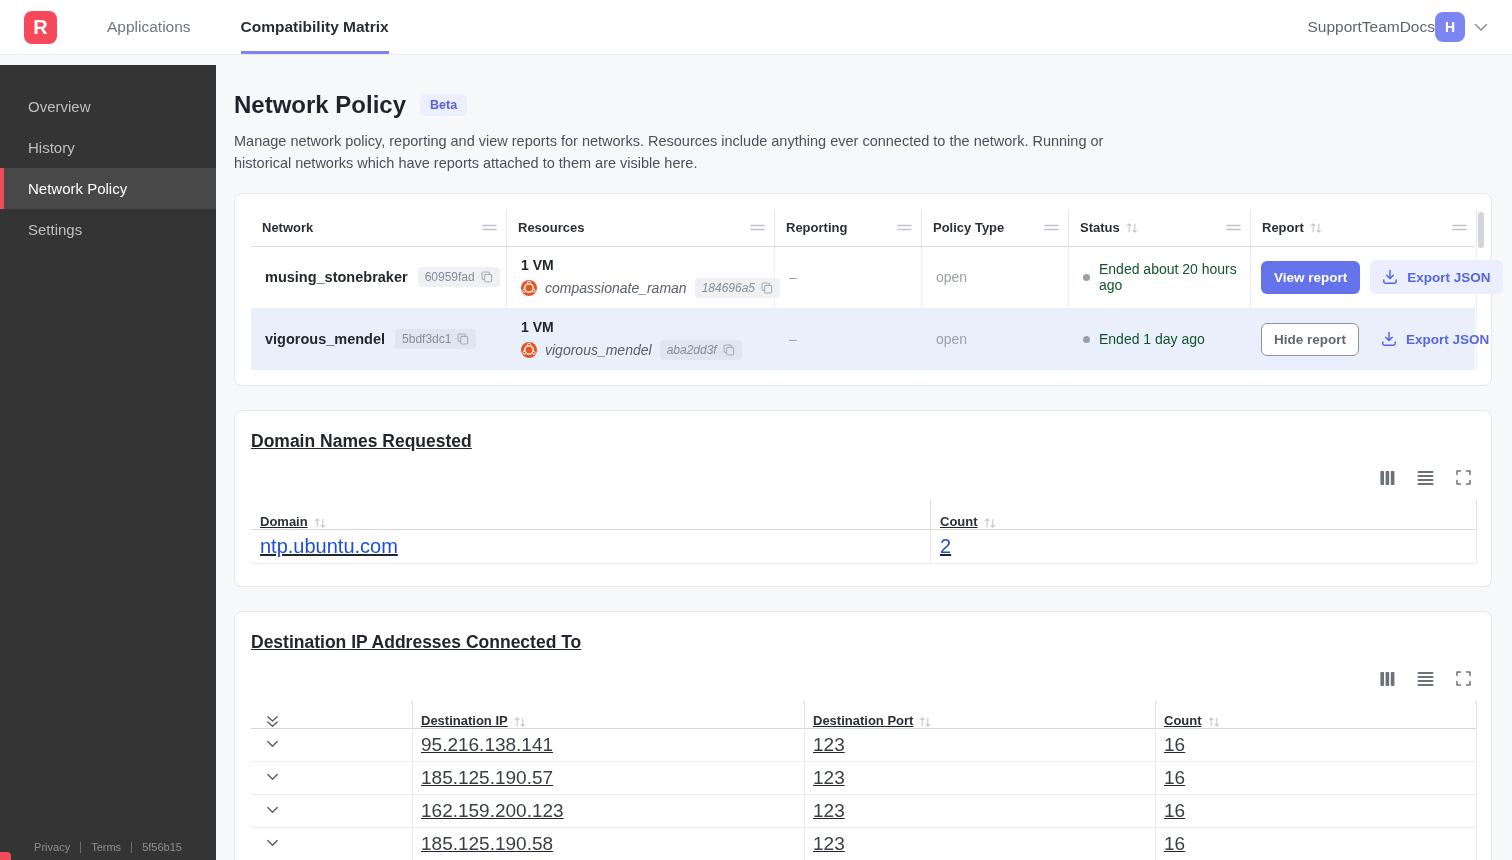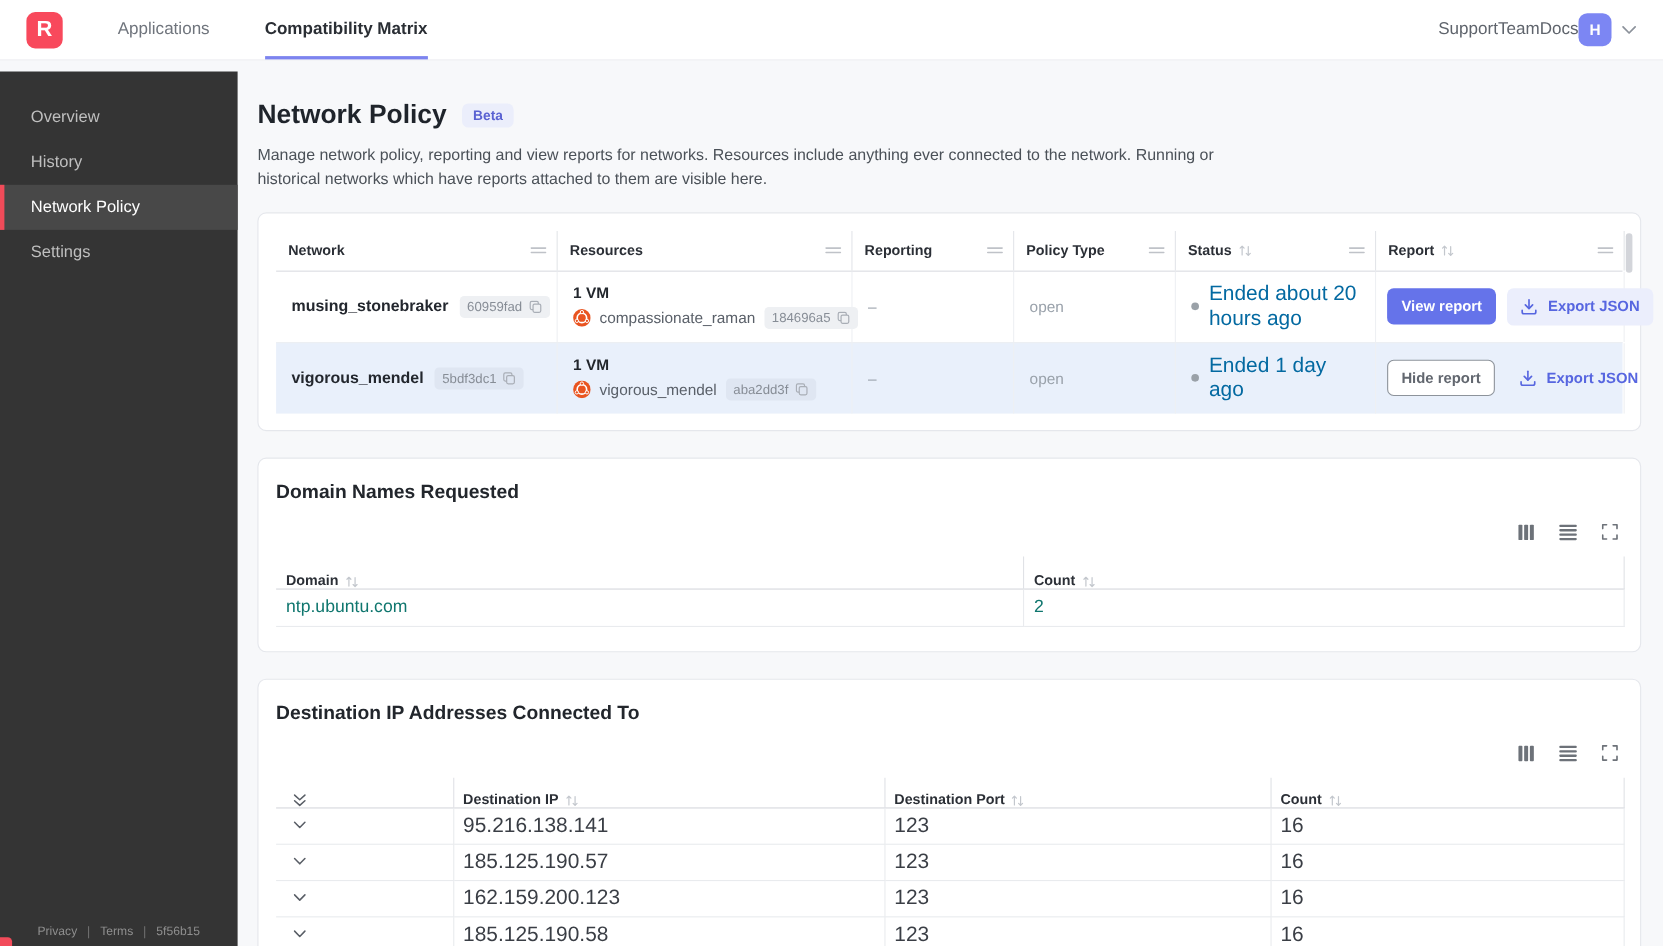--- a/index.html
+++ b/index.html
@@ -57,51 +57,51 @@
   .nt-row + .nt-row { border-top:1px solid #edeff2; }
   .nt-row.selected { background:#e9f0fb; }
   .nt-cell { padding:10px 10px 10px 14px; border-right:1px solid #eef0f3;
     display:flex; align-items:center; min-height:55px; }
   .net-name { font-size:14.5px; font-weight:700; color:#23272e; margin-right:10px; }
   .pill { display:inline-flex; align-items:center; gap:6px; background:#eef0f3; border-radius:4px;
     padding:3px 7px; font-size:12px; color:#878d96; white-space:nowrap; }
   .selected .pill { background:#dfe6f2; }
   .res-cell { flex-direction:column; align-items:flex-start; justify-content:center; gap:5px; }
   .vm-count { font-size:14px; font-weight:700; color:#22262c; }
-  .vm-line { display:flex; align-items:center; gap:8px; font-size:14px; color:#5a6069; }
+  .vm-line { display:flex; align-items:center; gap:8px; font-size:14px; color:#5a6069;font-style:italic; }
   .muted { color:#99a1aa; font-size:14px; }
   .status-cell { gap:9px; }
   .dot { width:7px; height:7px; border-radius:50%; background:#9aa1a8; flex:none; }
-  .status-text { font-size:19px; color:#0369a1; }
+  .status-text { font-size:14px; color:#14532d; }
   .report-cell { gap:10px; padding-left:10px; }
   .btn { border-radius:6px; font-size:13.5px; font-weight:600; cursor:pointer;
     font-family:inherit; white-space:nowrap; }
   .btn-primary { background:#6573ea; color:#fff; border:none; padding:9px 13px; }
   .btn-outline { background:#fff; color:#62676f; border:1px solid #8d939b; padding:8px 12px; }
   .btn-export { display:inline-flex; align-items:center; gap:9px; color:#5766e0;
     background:#ebeefc; border:none; padding:9px 12px; }
   .selected .btn-export { background:transparent; }
 
   
-  .card.panel { margin-top:24px; padding:20px 16px 22px; }
+  .card.panel { margin-top:24px; padding:20px 16px 22px;text-decoration:underline; }
   .panel-title { font-size:17.5px; font-weight:700; color:#22262c; }
   .panel-tools { display:flex; justify-content:flex-end; align-items:center; gap:22px;
     margin-top:18px; padding-right:4px; }
   .tool { cursor:pointer; display:flex; align-items:center; }
 
   .dt-header, .dt-row { display:grid; }
   .domains .dt-header, .domains .dt-row { grid-template-columns:680px 546px; }
   .dests .dt-header, .dests .dt-row { grid-template-columns:162px 392px 351px 321px; }
   .simple-table { margin-top:14px; }
   .dt-hcell { display:flex; align-items:flex-end; gap:6px; height:30px; padding:0 9px;
     border-right:1px solid #e0e2e6; border-bottom:1px solid #d6d8dd;
     font-size:13px; font-weight:700; color:#2b2f36; }
   .dt-cell { display:flex; align-items:center; height:34px; padding:0 9px;
     border-right:1px solid #e9ebee; border-bottom:1px solid #e9ebee;
-    font-size:16px; color:#0f766e; }
+    font-size:20px; color:#1d4ed8; }
   .dests .dt-hcell { height:28px; padding:0 8px; }
   .dests .dt-cell { height:33px; font-size:19px; color:#3a3e45; padding:0 8px; }
   .chev-cell { padding-left:15px !important; }
   .card.dests-card { padding-bottom:60px; }
 </style>
 </head>
 <body>
 
 <div class="topbar">
   <div class="logo">R</div>

